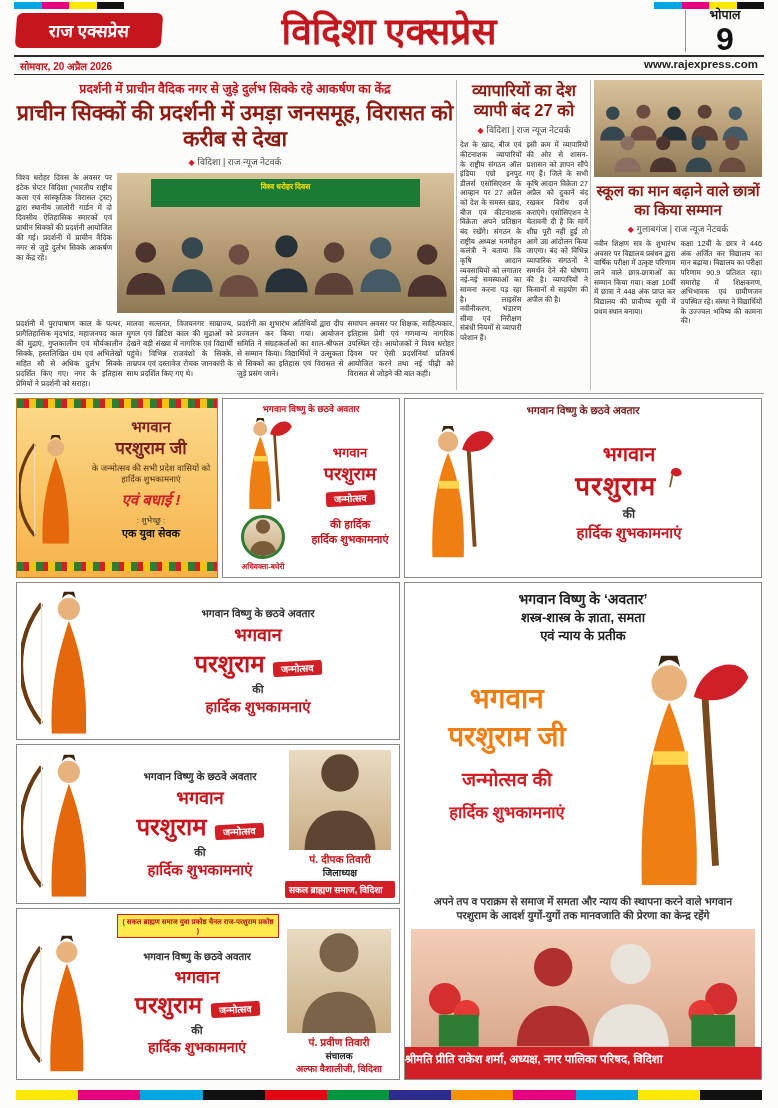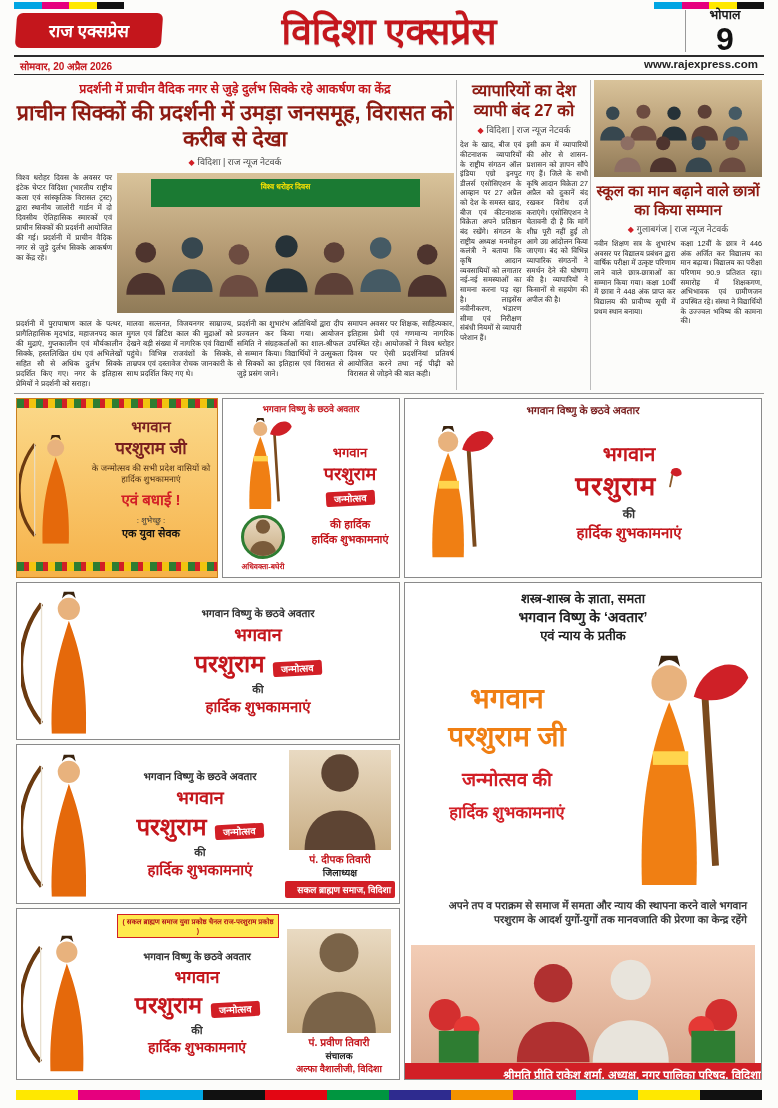--- a/index.html
+++ b/index.html
@@ -20,21 +20,21 @@
 .colorbar div{flex:1}
 .photo{position:relative;overflow:hidden;background:linear-gradient(180deg,#d9c39a,#b59b74 55%,#8f7a57)}
 .pic{position:relative;overflow:hidden;background:linear-gradient(180deg,#e9dac2,#c9ae85)}
 .ad{position:absolute;background:#fff;border:1px solid #8a8a8a;overflow:hidden}
 .smallcol{font-size:7.4px;line-height:1.34;color:#222}
 .byline{font-size:9px;color:#444;margin-top:3px}
 .byline .dot{color:#d21f26;font-size:8px;margin-right:3px}
 .ribbon{display:inline-block;background:#d21f26;color:#fff;font-weight:bold;
   border-radius:3px;padding:1px 8px;transform:rotate(-3deg)}
 .floral{height:9px;background:repeating-linear-gradient(90deg,#2e7d32 0 7px,#d21f26 7px 12px,#f1c40f 12px 19px)}
-.footer-strip{background:#d21f26;color:#fff;font-weight:bold;text-align:right}
+.footer-strip{background:#d21f26;color:#fff;font-weight:bold;text-align:left}
 </style>
 </head>
 <body>
 
 <svg width="0" height="0" style="position:absolute" aria-hidden="true">
   <symbol id="sym-person" viewBox="0 0 40 48">
     <circle cx="20" cy="11" r="9" fill="currentColor"></circle>
     <path d="M3 48c0-13 8-19 17-19s17 6 17 19z" fill="currentColor"></path>
   </symbol>
   <symbol id="sym-parshuram" viewBox="0 0 110 170">
@@ -159,21 +159,21 @@
   <div class="ad" style="left:16px;top:398px;width:202px;height:180px;background:linear-gradient(180deg,#fbd98a,#f6b24a);border-color:#c87f1f">
     <div class="floral"></div>
     <div class="flex" style="height:154px">
       <svg viewBox="0 0 110 170" style="width:72px;height:148px;margin:6px 0 0 2px">
           <use href="#sym-archer"></use>
         </svg>
       <div class="ctr" style="flex:1;padding:8px 6px 0 0">
         <div class="bold" style="font-size:15px;color:#7a1f1f">भगवान</div>
         <div class="bold" style="font-size:17px;color:#7a1f1f">परशुराम जी</div>
         <div style="font-size:8.5px;color:#4a2c12;margin-top:4px;line-height:1.35">के जन्मोत्सव की सभी प्रदेश वासियों को हार्दिक शुभकामनाएं</div>
-        <div class="bold" style="font-size:15px;color:#d21f26;margin-top:3px;">एवं बधाई !</div>
+        <div class="bold" style="font-size:15px;color:#d21f26;margin-top:3px;font-style:italic">एवं बधाई !</div>
         <div style="font-size:8px;color:#333;margin-top:5px">: शुभेच्छु :</div>
         <div class="bold" style="font-size:11px;color:#111">एक युवा सेवक</div>
       </div>
     </div>
     <div class="floral"></div>
   </div>
 
   <div class="ad" style="left:222px;top:398px;width:178px;height:180px;padding:3px">
     <div class="ctr bold red" style="font-size:9px">भगवान विष्णु के छठवे अवतार</div>
     <div class="flex" style="gap:4px;margin-top:2px">
@@ -230,48 +230,48 @@
           <span class="bold red" style="font-size:24px">परशुराम</span>
           <span class="ribbon" style="font-size:9.5px;margin-left:4px">जन्मोत्सव</span>
         </div>
         <div class="bold" style="font-size:11px;color:#333;margin-top:2px">की</div>
         <div class="bold red" style="font-size:15px">हार्दिक शुभकामनाएं</div>
       </div>
     </div>
   </div>
 
   <div class="ad" style="left:404px;top:582px;width:358px;height:498px;display:flex;flex-direction:column;padding:6px 6px 0">
+    <div class="ctr bold" style="font-size:14px;color:#222">भगवान विष्णु के ‘अवतार’</div>
     <div class="ctr bold" style="font-size:13px;color:#222">शस्त्र-शास्त्र के ज्ञाता, समता</div>
-    <div class="ctr bold" style="font-size:14px;color:#222">भगवान विष्णु के ‘अवतार’</div>
     <div class="ctr bold" style="font-size:13px;color:#222">एवं न्याय के प्रतीक</div>
     <div style="position:relative;flex:1">
       <svg viewBox="0 0 110 170" style="position:absolute;right:4px;top:2px;width:150px;height:246px">
           <use href="#sym-parshuram"></use>
         </svg>
       <div class="ctr abs" style="left:0;top:34px;width:192px">
         <div class="bold" style="font-size:28px;color:#f07f13">भगवान</div>
         <div class="bold" style="font-size:28px;color:#f07f13">परशुराम जी</div>
         <div class="bold" style="font-size:19px;color:#d21f26;margin-top:12px">जन्मोत्सव की</div>
         <div class="bold" style="font-size:16.5px;color:#d21f26;margin-top:8px">हार्दिक शुभकामनाएं</div>
       </div>
     </div>
-    <div class="ctr bold j" style="font-size:10.5px;color:#3a3a3a;padding:0 8px;margin:18px 0;text-align:right;line-height:1.4">अपने तप व पराक्रम से समाज में समता और न्याय की स्थापना करने वाले भगवान परशुराम के आदर्श युगों-युगों तक मानवजाति की प्रेरणा का केन्द्र रहेंगे</div>
+    <div class="ctr bold j" style="font-size:10.5px;color:#3a3a3a;padding:0 8px;margin:6px 0;text-align:center;line-height:1.4">अपने तप व पराक्रम से समाज में समता और न्याय की स्थापना करने वाले भगवान परशुराम के आदर्श युगों-युगों तक मानवजाति की प्रेरणा का केन्द्र रहेंगे</div>
     <div class="pic" style="height:118px;background:linear-gradient(180deg,#f3cdb6,#d9a98f)">
       <svg viewBox="0 0 346 118" style="width:100%;height:100%">
         <circle cx="34" cy="70" r="16" fill="#d32f2f"></circle>
           <circle cx="56" cy="84" r="13" fill="#e53935"></circle>
         <rect x="28" y="86" width="40" height="32" fill="#2e7d32"></rect>
         <circle cx="312" cy="70" r="16" fill="#d32f2f"></circle>
           <circle cx="292" cy="84" r="13" fill="#e53935"></circle>
         <rect x="282" y="86" width="44" height="32" fill="#2e7d32"></rect>
         <use href="#sym-person" x="100" y="14" width="86" height="104" style="color:#b03030"></use>
         <use href="#sym-person" x="176" y="10" width="90" height="108" style="color:#e8e4dc"></use>
       </svg>
     </div>
-    <div class="footer-strip" style="height:16px;line-height:24px;font-size:11.5px;margin:0 -6px">श्रीमति प्रीति राकेश शर्मा, अध्यक्ष, नगर पालिका परिषद, विदिशा</div>
+    <div class="footer-strip" style="height:32px;line-height:24px;font-size:11.5px;margin:0 -6px">श्रीमति प्रीति राकेश शर्मा, अध्यक्ष, नगर पालिका परिषद, विदिशा</div>
   </div>
 
   <div class="ad" style="left:16px;top:744px;width:384px;height:160px;padding:4px">
     <div class="flex" style="gap:6px;align-items:center;height:100%">
       <svg viewBox="0 0 110 170" style="width:94px;height:148px">
           <use href="#sym-archer"></use>
         </svg>
       <div class="ctr" style="flex:1">
         <div class="bold" style="font-size:10.5px;color:#333">भगवान विष्णु के छठवे अवतार</div>
         <div class="bold red" style="font-size:18px;margin-top:2px">भगवान</div>

